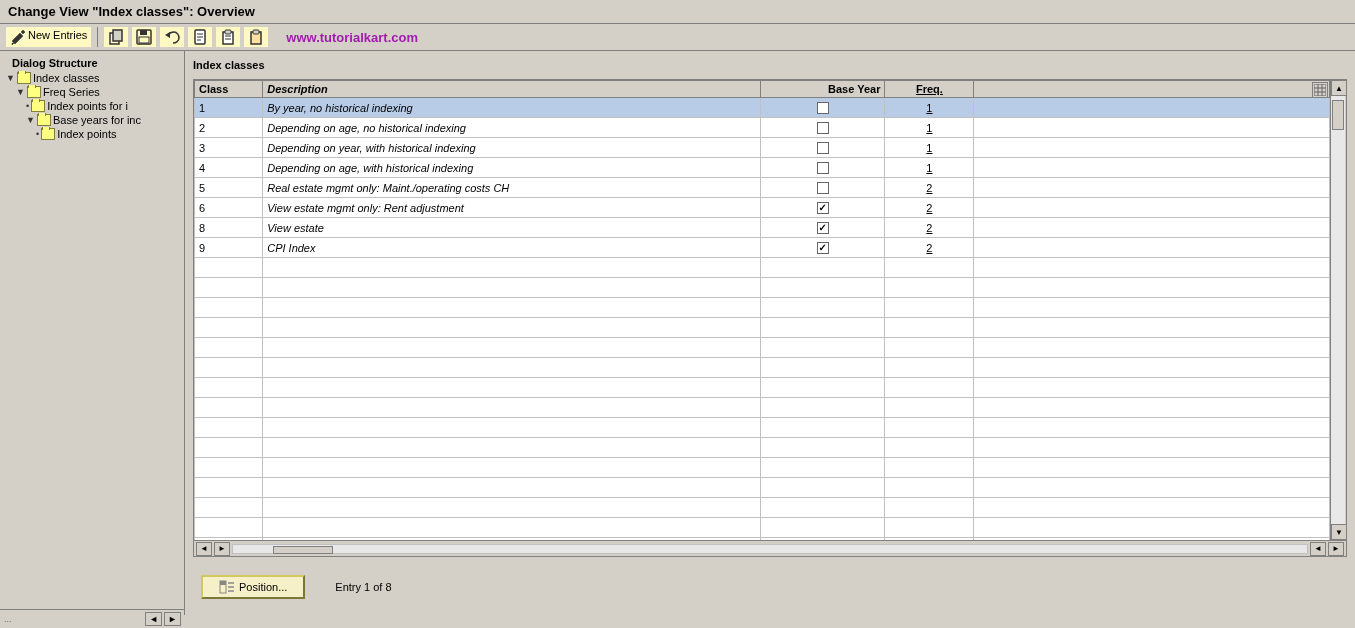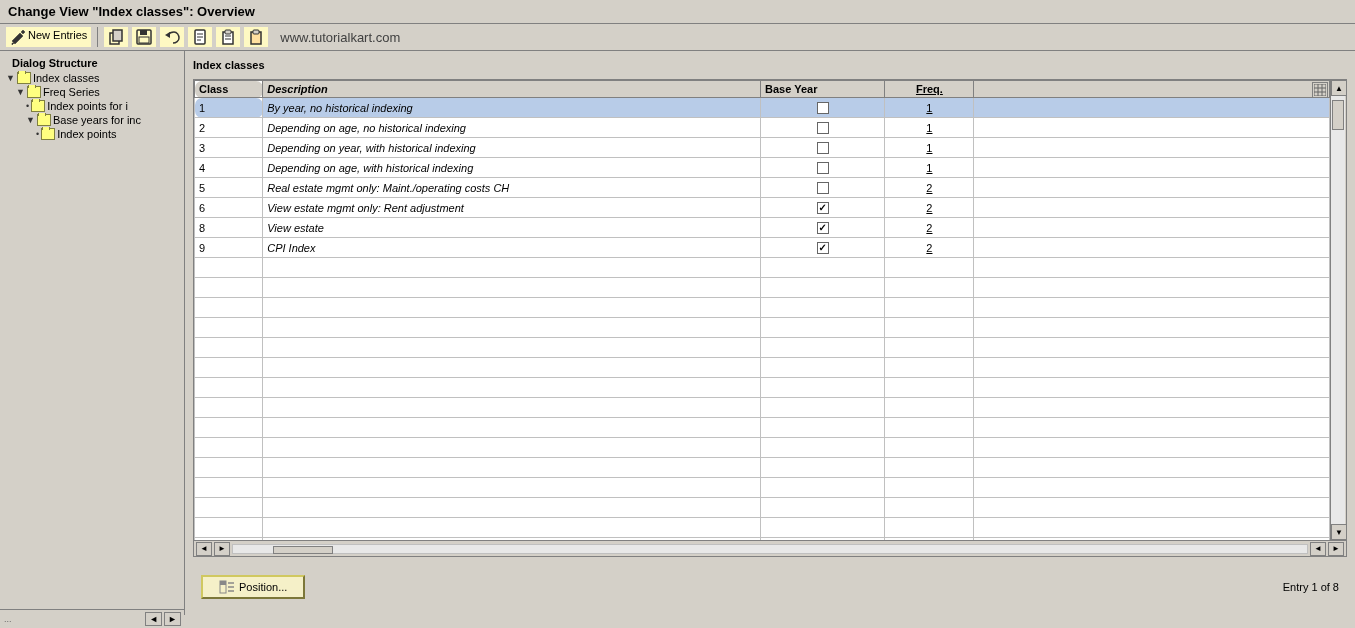--- a/index.html
+++ b/index.html
@@ -47,24 +47,24 @@
       align-items: center;
       justify-content: center;
     }
     .toolbar-separator {
       width: 1px;
       height: 20px;
       background: #808080;
       margin: 0 2px;
     }
     .watermark {
-      color: #404040;
+      color: #a21caf;
       font-size: 13px;
-      font-weight: normal;
-      margin-left: 8px;
+      font-weight: bold;
+      margin-left: 14px;
     }
 
     
     .main-layout {
       display: flex;
       height: calc(628px - 64px);
     }
 
     
     .sidebar {
@@ -161,23 +161,23 @@
       white-space: nowrap;
     }
     tbody td {
       border: 1px solid #c0c0c0;
       padding: 1px 4px;
       height: 20px;
       white-space: nowrap;
     }
     .row-selected { background: #b8cce8 !important; }
 
-    .cell-class { width: 30px; border-radius: 7px; }
+    .cell-class { width: 30px; }
     .cell-desc { width: 280px; font-style: italic; }
-    .cell-baseyear { width: 70px; text-align: left; }
+    .cell-baseyear { width: 70px; text-align: right; }
     .cell-freq { width: 50px; text-align: center; text-decoration: underline; }
 
     .checkbox-cell {
       display: flex;
       align-items: center;
       justify-content: center;
     }
     .checkbox {
       width: 12px;
       height: 12px;
@@ -275,21 +275,21 @@
       border: 1px solid #808080;
       position: absolute;
       left: 40px;
       top: 1px;
     }
 
     
     .footer {
       display: flex;
       align-items: center;
-      justify-content: space-between;
+      justify-content: flex-start;
       gap: 30px;
       padding: 8px;
       margin-top: 4px;
     }
     .position-btn {
       background: #f5f0c8;
       border: 2px outset #d0c860;
       padding: 3px 16px;
       cursor: pointer;
       font-size: 11px;

